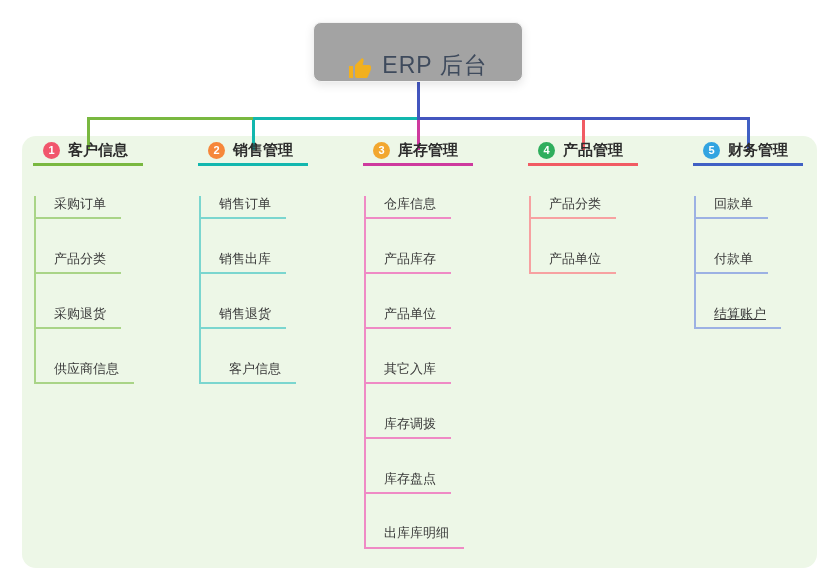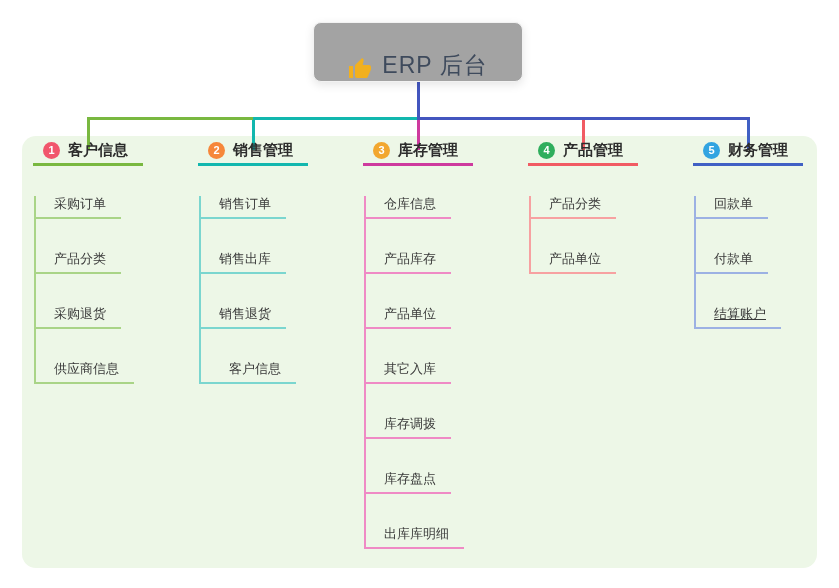--- a/index.html
+++ b/index.html
@@ -85,21 +85,21 @@
         <span class="badge" style="background: rgb(242, 167, 47);">3</span>
         <span class="branch-title">库存管理</span>
       </div>
       <div class="children" style="border-left: 2px solid rgb(239, 138, 197);">
         <div class="child" style="border-bottom: 2px solid rgb(239, 138, 197);">仓库信息</div>
         <div class="child" style="border-bottom: 2px solid rgb(239, 138, 197);">产品库存</div>
         <div class="child" style="border-bottom: 2px solid rgb(239, 138, 197);">产品单位</div>
         <div class="child" style="border-bottom: 2px solid rgb(239, 138, 197);">其它入库</div>
         <div class="child" style="border-bottom: 2px solid rgb(239, 138, 197);">库存调拨</div>
         <div class="child" style="border-bottom: 2px solid rgb(239, 138, 197);">库存盘点</div>
-        <div class="child" style="border-bottom: 2px solid rgb(239, 138, 197);">出库库明细</div>
+        <div class="child" style="border-bottom: 2px solid rgb(239, 138, 197); font-family: Liberation Mono, monospace;">出库库明细</div>
       </div>
     </div>
     <div class="branch" style="left: 528px;">
       <div class="branch-header" style="border-bottom: 3px solid rgb(241, 91, 99);">
         <span class="badge" style="background: rgb(47, 174, 93);">4</span>
         <span class="branch-title">产品管理</span>
       </div>
       <div class="children" style="border-left: 2px solid rgb(247, 161, 161);">
         <div class="child" style="border-bottom: 2px solid rgb(247, 161, 161);">产品分类</div>
         <div class="child" style="border-bottom: 2px solid rgb(247, 161, 161); text-align: right;">产品单位</div>

